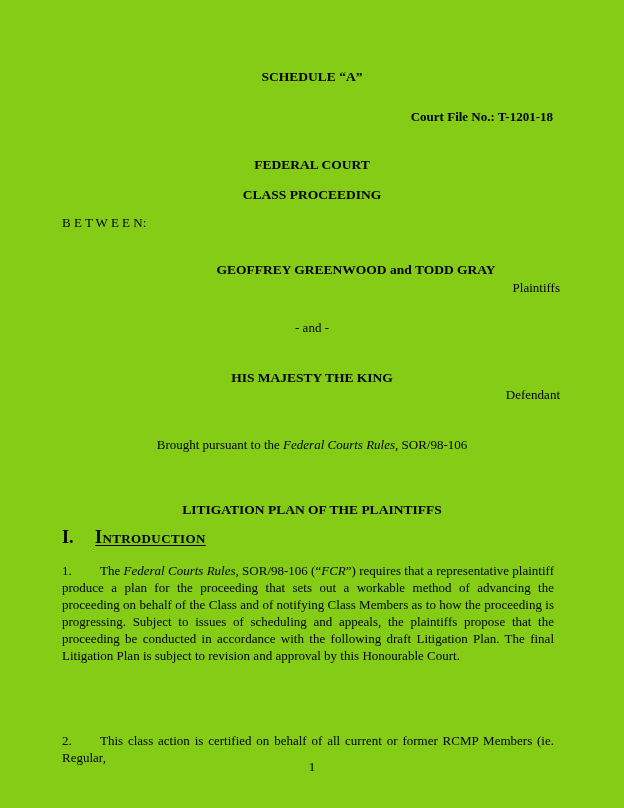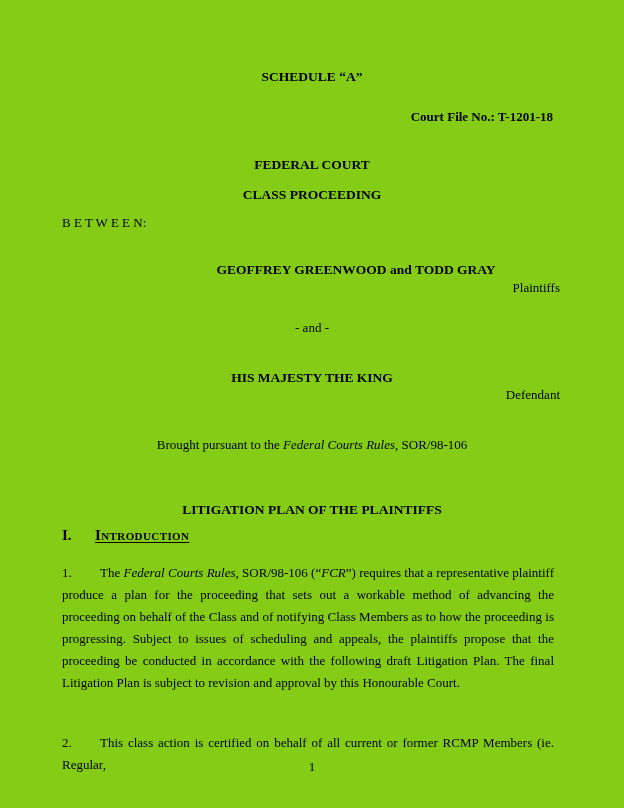--- a/index.html
+++ b/index.html
@@ -30,39 +30,39 @@
   }
   .caption-right {
     right: 71px;
     text-align: right;
   }
   .between {
     left: 62px;
   }
   .section-heading {
     left: 62px;
-    font-size: 15px;
+    font-size: 18px;
     font-weight: bold;
   }
   .section-numeral {
     display: inline-block;
     width: 33px;
   }
   .section-title {
     font-variant: small-caps;
     text-decoration: underline;
     text-underline-offset: 2px;
     letter-spacing: 0.4px;
   }
   .heading-size { font-size: 13.5px; }
   .body-par {
     left: 62px;
     width: 492px;
     text-align: justify;
-    line-height: 22px;
+    line-height: 17px;
   }
   .pnum {
     display: inline-block;
     width: 38px;
     font-style: normal;
   }
   .page-number {
     left: 0;
     width: 624px;
     text-align: center;

